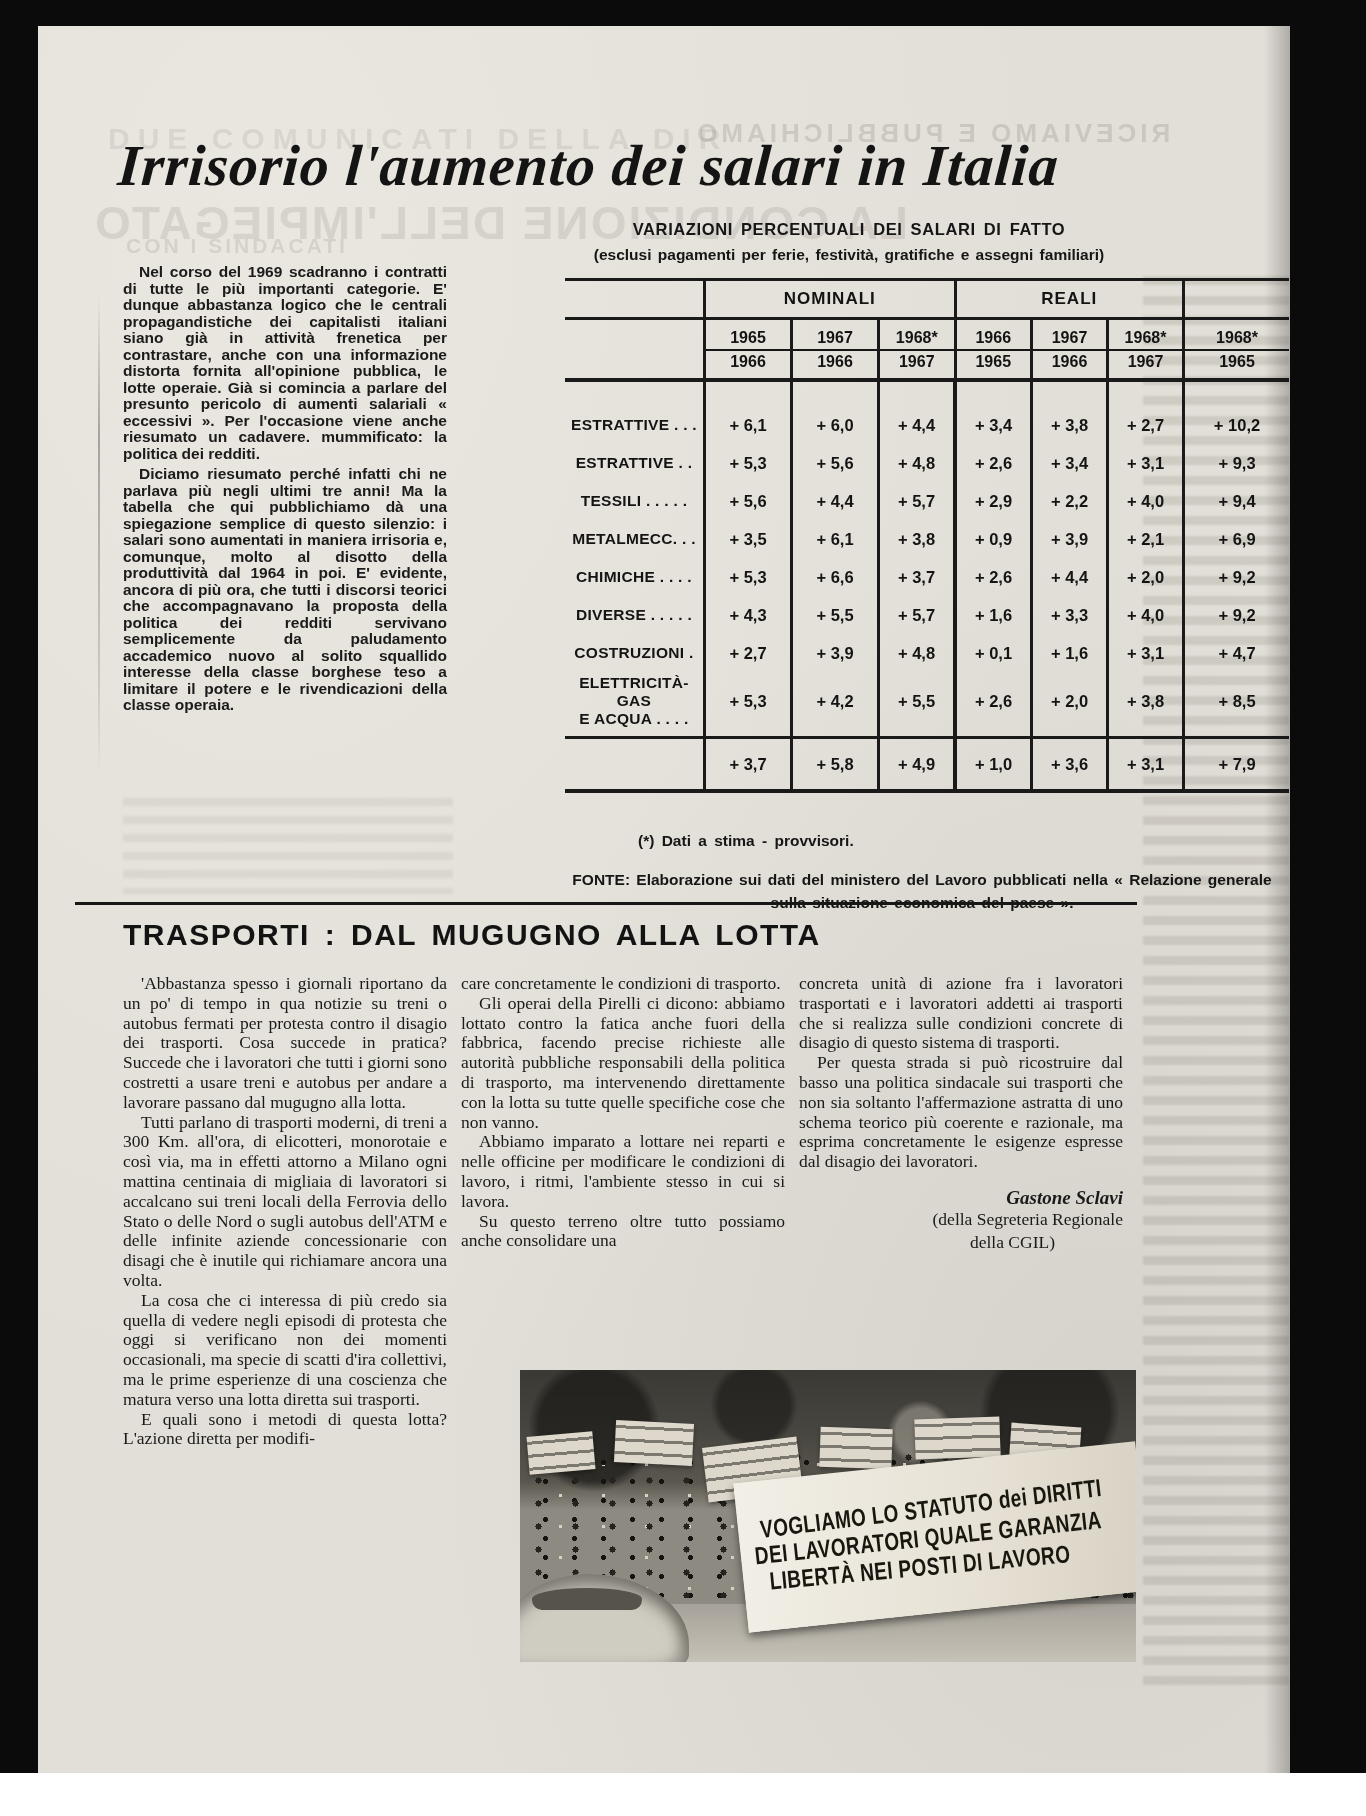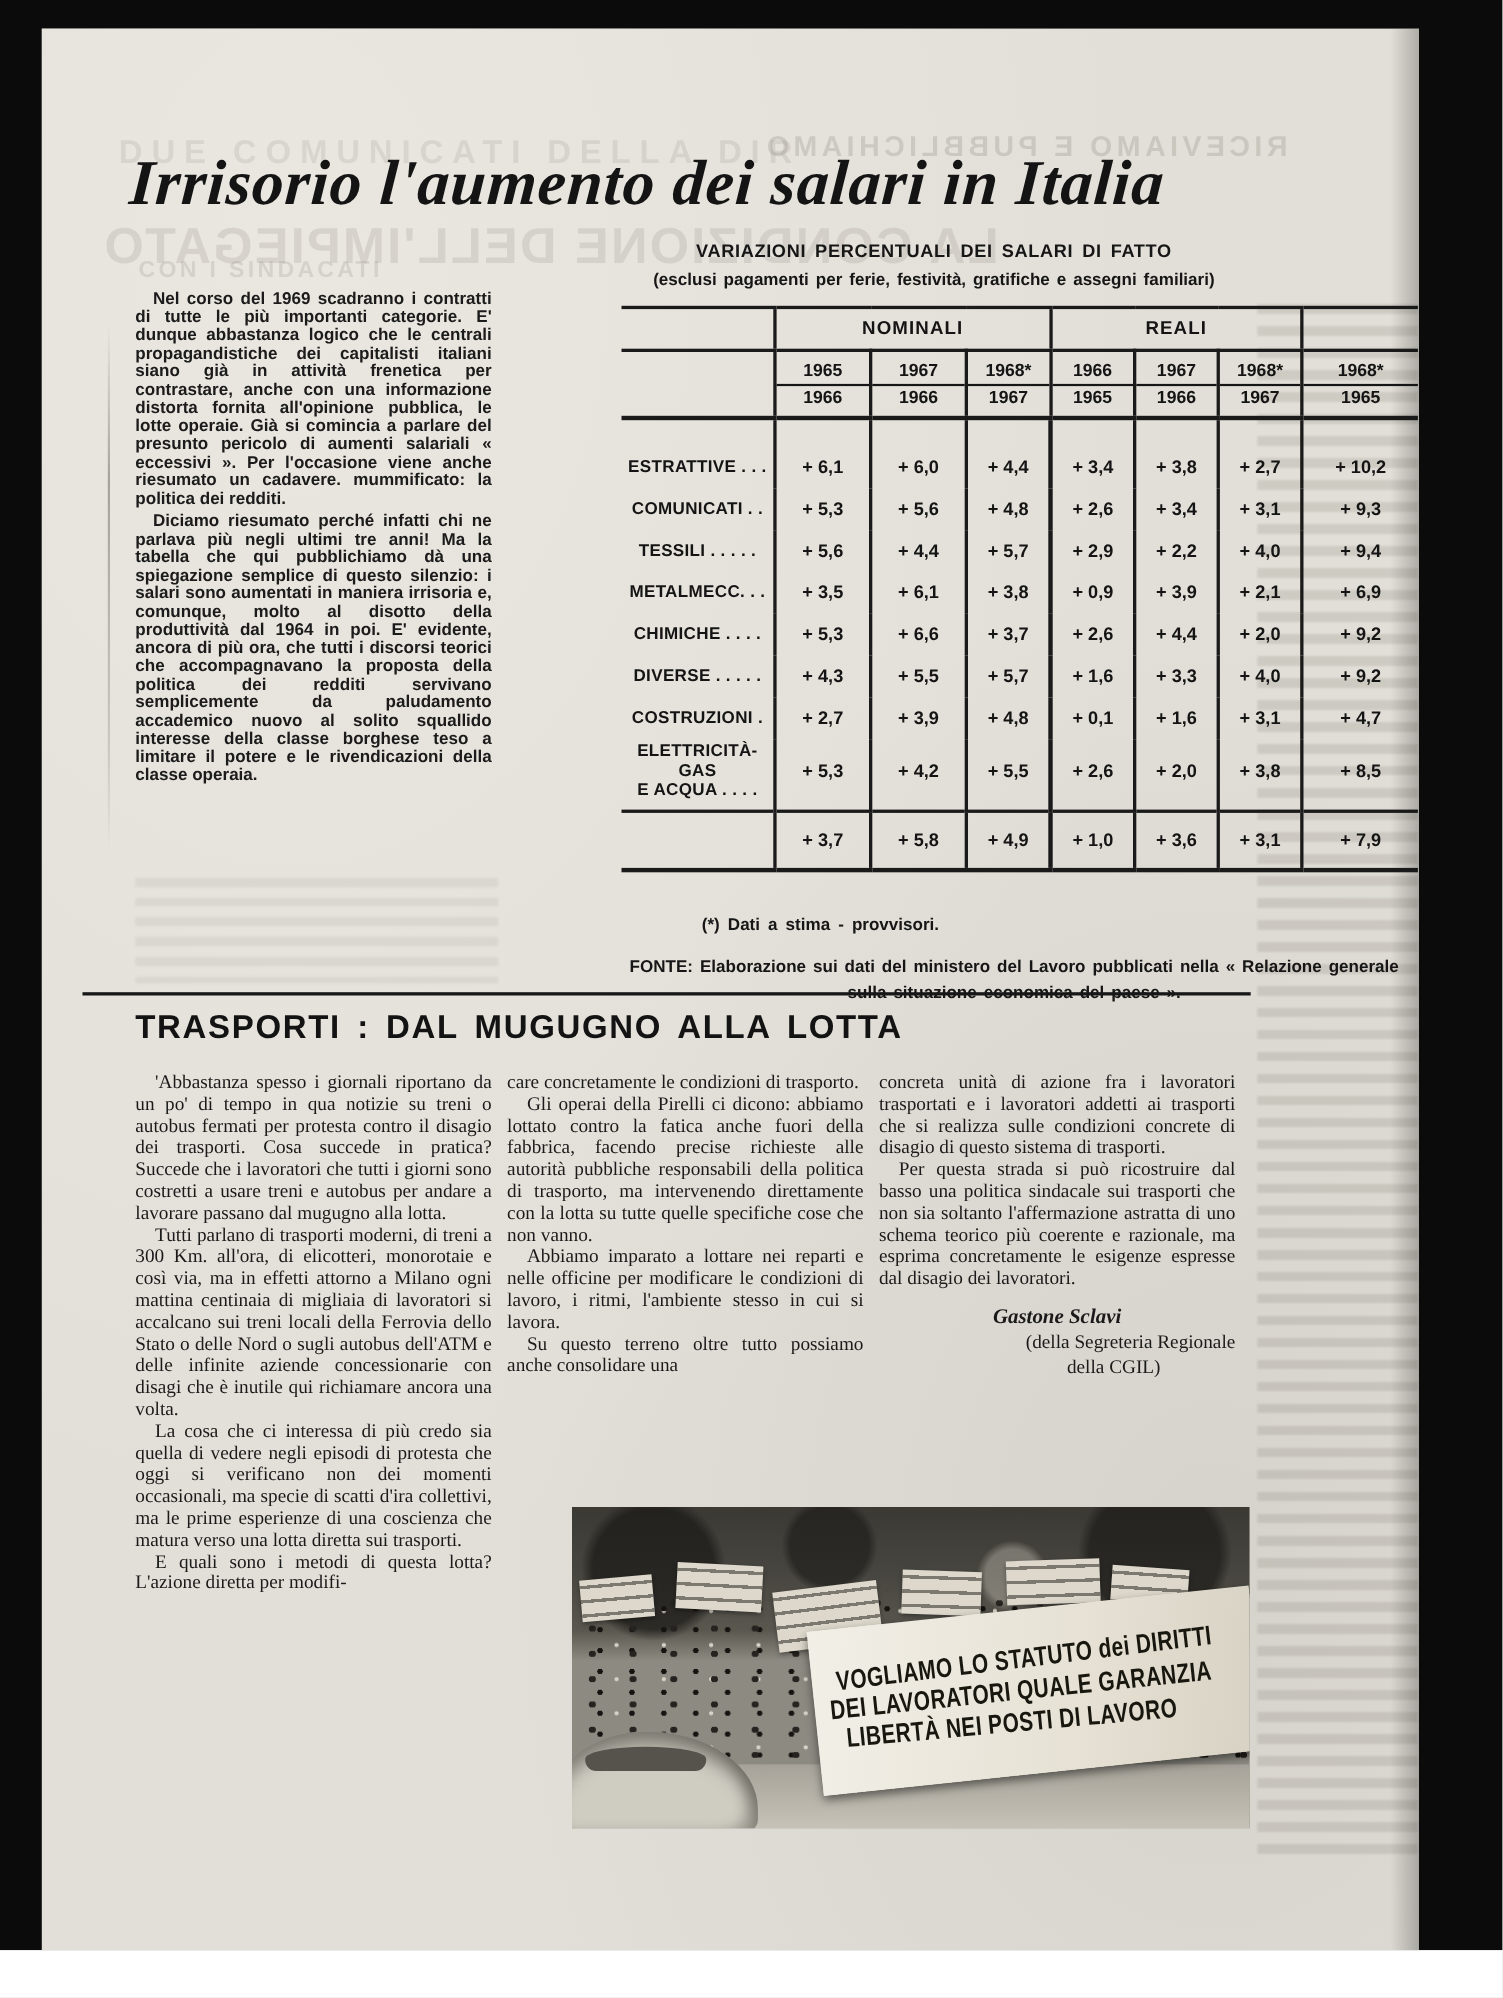--- a/index.html
+++ b/index.html
@@ -68,21 +68,21 @@
 
   .hr1{position:absolute;left:37px;top:876px;width:1062px;height:3px;background:#171717;}
   .a2head{position:absolute;left:85px;top:892px;font-size:30px;font-weight:bold;color:#131313;
           letter-spacing:1.5px;word-spacing:5px;white-space:nowrap;}
 
   .a2col{position:absolute;top:948px;width:324px;text-align:justify;color:#1a1a1a;
          font-family:"Liberation Serif",serif;font-size:17.5px;line-height:19.8px;}
   .a2col p{margin:0;text-indent:18px;}
   .colA{left:85px;} .colB{left:423px;} .colC{left:761px;}
   .colB p:first-child,.colC p:first-child{text-indent:0;}
-  .byline{margin-top:16px;text-align:center;font-style:italic;font-weight:bold;font-size:19px;}
+  .byline{margin-top:16px;text-align:right;font-style:italic;font-weight:bold;font-size:19px;}
   .byorg{text-align:right;font-size:17.5px;line-height:23px;}
   .byorg .l2{padding-right:68px;}
 
   
   .photo{position:absolute;left:482px;top:1344px;width:616px;height:292px;background:#8d8a82;overflow:hidden;}
   .ph-trees{position:absolute;left:0;top:0;width:100%;height:48%;
         background:linear-gradient(180deg,#3b3934 0%,#484640 45%,#5a574f 80%,rgba(90,87,79,0) 100%);}
   .ph-trees::before{content:"";position:absolute;inset:0;
         background:radial-gradient(circle at 12% 40%, rgba(25,24,21,.7) 0 10%, rgba(25,24,21,0) 12%),
                    radial-gradient(circle at 38% 25%, rgba(25,24,21,.6) 0 9%, rgba(25,24,21,0) 11%),
@@ -206,21 +206,21 @@
             <td class="lab">ESTRATTIVE . . .</td>
             <td class="val c0">+ 6,1</td>
             <td class="val c1">+ 6,0</td>
             <td class="val c2">+ 4,4</td>
             <td class="val c3">+ 3,4</td>
             <td class="val c4">+ 3,8</td>
             <td class="val c5">+ 2,7</td>
             <td class="val c6">+ 10,2</td>
           </tr>
           <tr>
-            <td class="lab">COMUNICATI  . .</td>
+            <td class="lab">ESTRATTIVE  . .</td>
             <td class="val c0">+ 5,3</td>
             <td class="val c1">+ 5,6</td>
             <td class="val c2">+ 4,8</td>
             <td class="val c3">+ 2,6</td>
             <td class="val c4">+ 3,4</td>
             <td class="val c5">+ 3,1</td>
             <td class="val c6">+ 9,3</td>
           </tr>
           <tr>
             <td class="lab">TESSILI  . . . . .</td>

